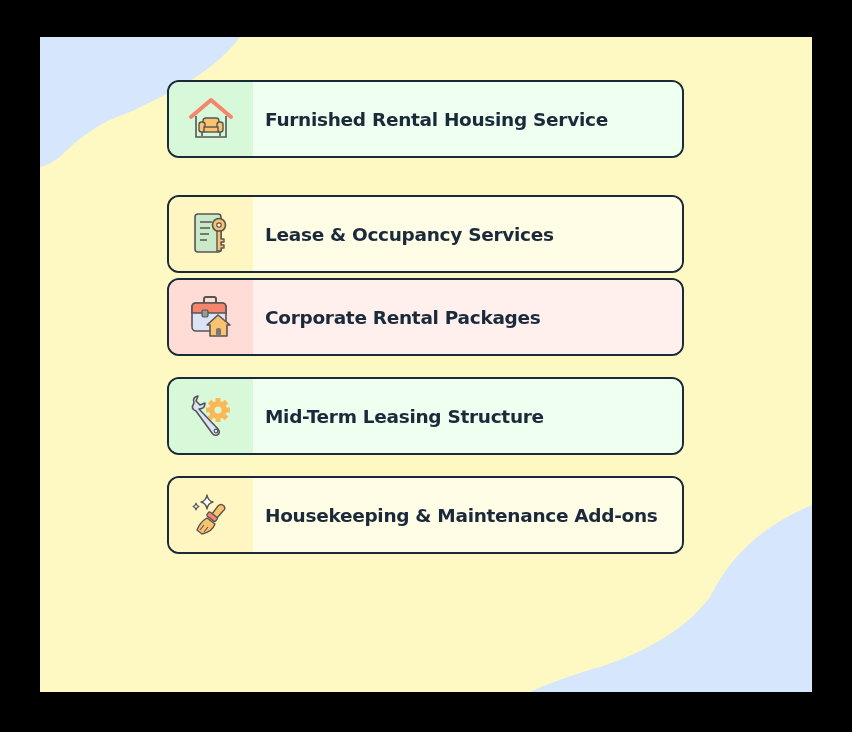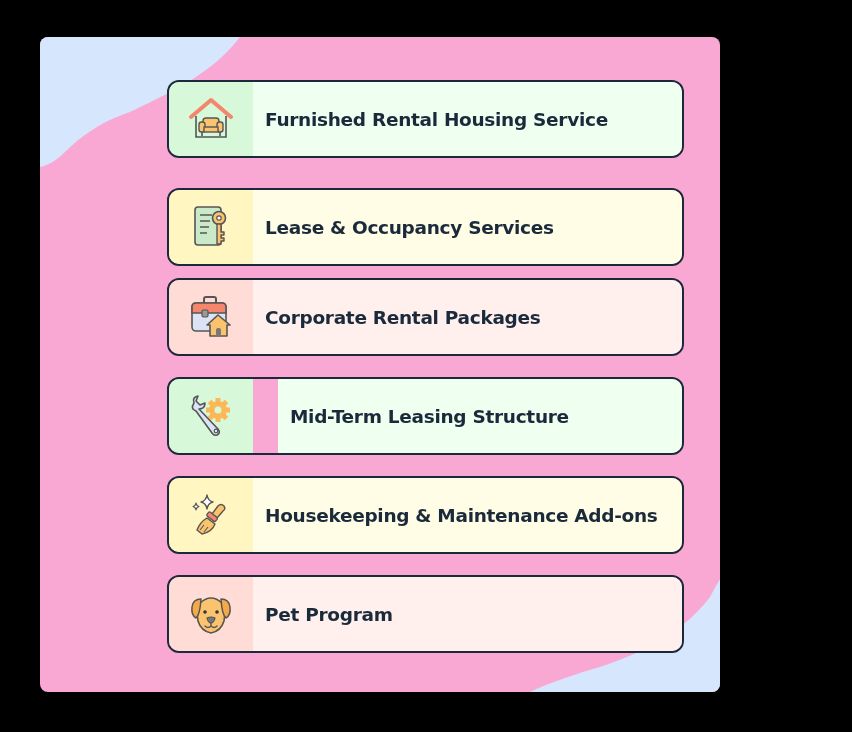--- a/index.html
+++ b/index.html
@@ -2,22 +2,22 @@
 <html><head>
   <meta charset="utf-8">
   <style>
     html, body { margin: 0; padding: 0; }
     body {
       width: 852px; height: 732px; background: #000000;
       position: relative; overflow: hidden;
       font-family: "DejaVu Sans", sans-serif;
     }
     .panel {
-      position: absolute; left: 40px; top: 37px; width: 680px; height: 655px;
-      background: #f9a8d4; overflow: hidden; border-radius: 8px;
+      position: absolute; left: 40px; top: 37px; width: 772px; height: 655px;
+      background: #fef9c3; overflow: hidden;
     }
     .panel svg.bg { position: absolute; left: 0; top: 0; }
     .card {
       position: absolute; left: 127px; width: 517px; height: 78px;
       box-sizing: border-box; border: 2.5px solid #1b2a3a; border-radius: 12px;
       overflow: hidden; display: flex; align-items: stretch;
     }
     .card .icon-cell {
       width: 84px; flex: 0 0 84px; display: flex; align-items: center; justify-content: center;
     }
@@ -48,21 +48,21 @@
         <rect x="11" y="26" width="6" height="10" rx="2.5" fill="#fcc36e" stroke="#555" stroke-width="1.4"></rect>
         <rect x="29" y="26" width="6" height="10" rx="2.5" fill="#fcc36e" stroke="#555" stroke-width="1.4"></rect>
         <rect x="16" y="31" width="14" height="5" fill="#fcc36e" stroke="#555" stroke-width="1.4"></rect>
         <line x1="14" y1="36" x2="14" y2="40" stroke="#555" stroke-width="1.6"></line>
         <line x1="32" y1="36" x2="32" y2="40" stroke="#555" stroke-width="1.6"></line>
       </svg>
     </div>
     <div class="label">Furnished Rental Housing Service</div>
   </div>
 
-  <div class="card yellow" style="top:151px;text-align:center;">
+  <div class="card yellow" style="top:158px;text-align:center;">
     <div class="icon-cell">
       <svg width="46" height="46" viewBox="0 0 46 46">
         <rect x="7" y="3" width="26" height="38" rx="3" fill="#c9e9c8" stroke="#555" stroke-width="1.6"></rect>
         <line x1="12" y1="11" x2="24" y2="11" stroke="#555" stroke-width="1.6"></line>
         <line x1="12" y1="17" x2="22" y2="17" stroke="#555" stroke-width="1.6"></line>
         <line x1="12" y1="23" x2="21" y2="23" stroke="#555" stroke-width="1.6"></line>
         <line x1="12" y1="29" x2="19" y2="29" stroke="#555" stroke-width="1.6"></line>
         <circle cx="31" cy="14" r="6.5" fill="#fcc36e" stroke="#555" stroke-width="1.6"></circle>
         <circle cx="31" cy="14" r="2.2" fill="#fff" stroke="#555" stroke-width="1.2"></circle>
         <path d="M29 20 L29 40 L33 40 L33 37 L36 37 L36 34 L33 34 L33 31 L36 31 L36 28 L33 28 L33 20 Z" fill="#fcc36e" stroke="#555" stroke-width="1.4" stroke-linejoin="round"></path>
@@ -78,21 +78,21 @@
         <rect x="4" y="9" width="34" height="28" rx="4" fill="#dbe3f5" stroke="#555" stroke-width="1.6"></rect>
         <path d="M4 13 Q4 9 8 9 L34 9 Q38 9 38 13 L38 19 L4 19 Z" fill="#f3866c" stroke="#555" stroke-width="1.6"></path>
         <rect x="14" y="16" width="6" height="7" rx="1.5" fill="#999" stroke="#555" stroke-width="1.2"></rect>
         <path d="M19 31 L30 21 L42 31 L39 31 L39 42 L22 42 L22 31 Z" fill="#fcc36e" stroke="#555" stroke-width="1.6" stroke-linejoin="round"></path>
         <rect x="28" y="34" width="5" height="8" rx="2" fill="#777"></rect>
       </svg>
     </div>
     <div class="label">Corporate Rental Packages</div>
   </div>
 
-  <div class="card green" style="top:340px;gap:25px;">
+  <div class="card green" style="top:340px;">
     <div class="icon-cell">
       <svg width="46" height="46" viewBox="0 0 46 46">
         <g transform="translate(30 17)">
           <circle r="9" fill="#fcb857"></circle>
           <g fill="#fcb857">
             <rect x="-2.5" y="-12" width="5" height="5"></rect>
             <rect x="-2.5" y="7" width="5" height="5"></rect>
             <rect x="-12" y="-2.5" width="5" height="5"></rect>
             <rect x="7" y="-2.5" width="5" height="5"></rect>
             <rect x="-2.5" y="-12" width="5" height="5" transform="rotate(45)"></rect>
@@ -117,27 +117,13 @@
         <path d="M30 14 Q33 11 36 14 Q38 17 35 19 L29 26 L24 22 Z" fill="#fcc36e" stroke="#555" stroke-width="1.4" stroke-linejoin="round"></path>
         <rect x="19" y="22" width="11" height="5" rx="1.5" transform="rotate(38 24 24)" fill="#f3866c" stroke="#555" stroke-width="1.3"></rect>
         <path d="M19 26 L27 32 Q24 40 14 42 L9 38 Q12 30 19 26 Z" fill="#fcc36e" stroke="#555" stroke-width="1.4" stroke-linejoin="round"></path>
         <line x1="16" y1="33" x2="12" y2="38" stroke="#555" stroke-width="1.1"></line>
         <line x1="20" y1="35" x2="16" y2="40" stroke="#555" stroke-width="1.1"></line>
       </svg>
     </div>
     <div class="label">Housekeeping &amp; Maintenance Add-ons</div>
   </div>
 
-  <div class="card red" style="top:538px;">
-    <div class="icon-cell">
-      <svg width="46" height="46" viewBox="0 0 46 46">
-        <path d="M12 12 Q23 2 34 12 Q38 20 36 30 Q33 40 23 42 Q13 40 10 30 Q8 20 12 12 Z" fill="#fcc36e" stroke="#555" stroke-width="1.6"></path>
-        <path d="M13 8 Q5 8 4 16 Q3 24 8 27 Q12 24 13 8 Z" fill="#f4a84a" stroke="#555" stroke-width="1.5" stroke-linejoin="round"></path>
-        <path d="M33 8 Q41 8 42 16 Q43 24 38 27 Q34 24 33 8 Z" fill="#f4a84a" stroke="#555" stroke-width="1.5" stroke-linejoin="round"></path>
-        <circle cx="17" cy="21" r="1.8" fill="#333"></circle>
-        <circle cx="29" cy="21" r="1.8" fill="#333"></circle>
-        <path d="M19 27 Q23 25 27 27 Q26 32 23 32 Q20 32 19 27 Z" fill="#777" stroke="#555" stroke-width="1.2"></path>
-        <path d="M23 32 L23 35 M17 35 Q20 38 23 35 Q26 38 29 35" fill="none" stroke="#555" stroke-width="1.4" stroke-linecap="round"></path>
-      </svg>
-    </div>
-    <div class="label">Pet Program</div>
-  </div>
 </div>
 
 </body></html>

